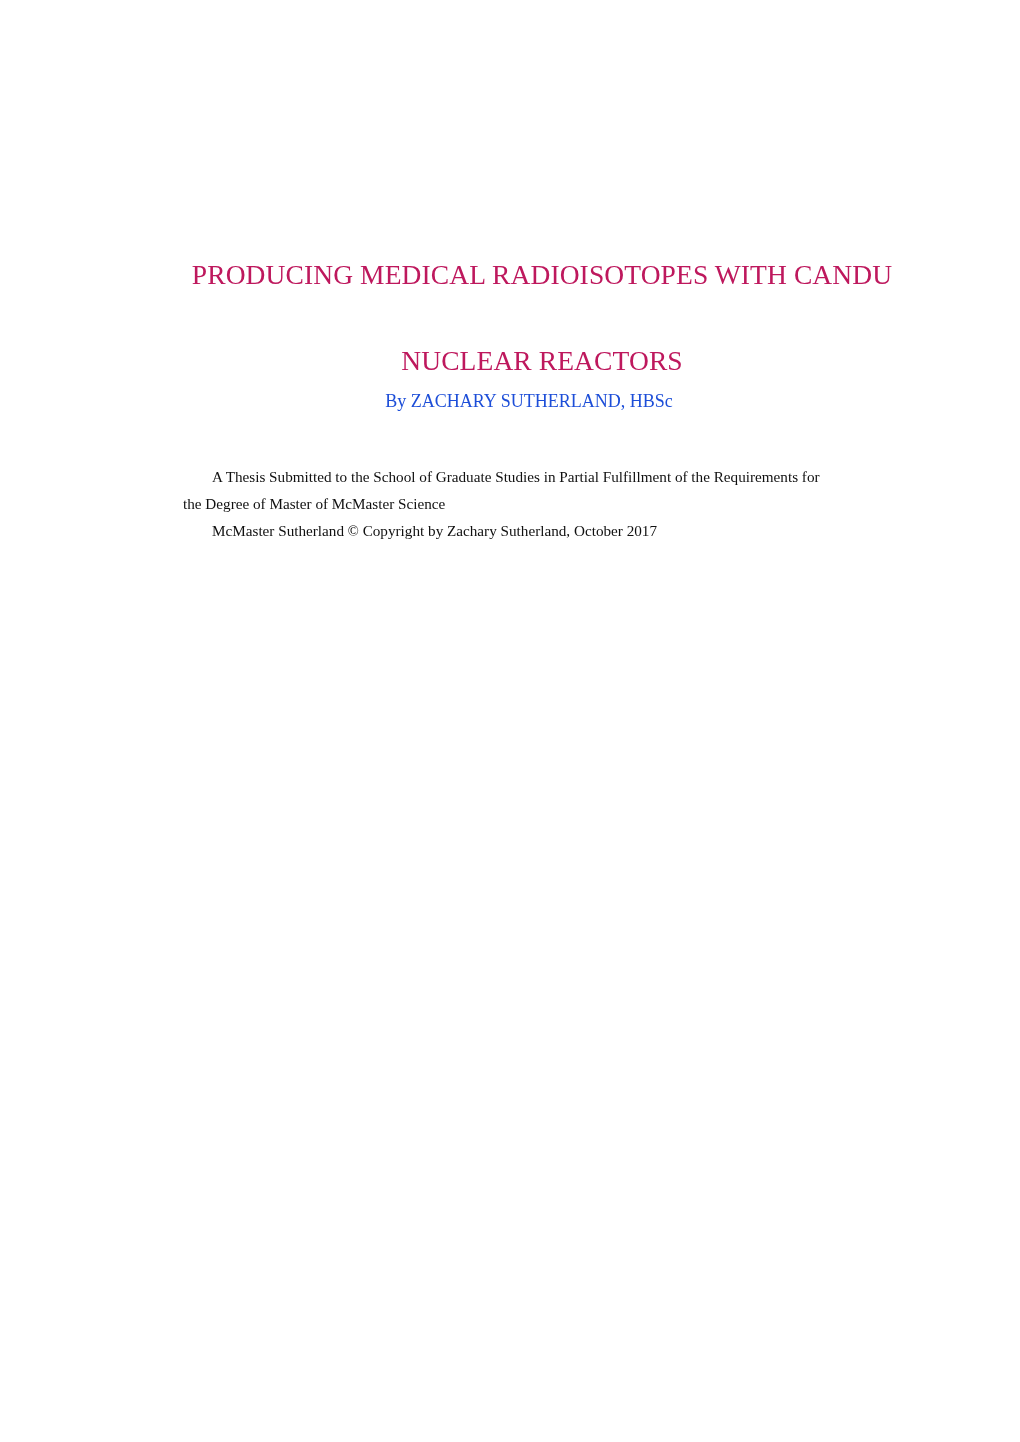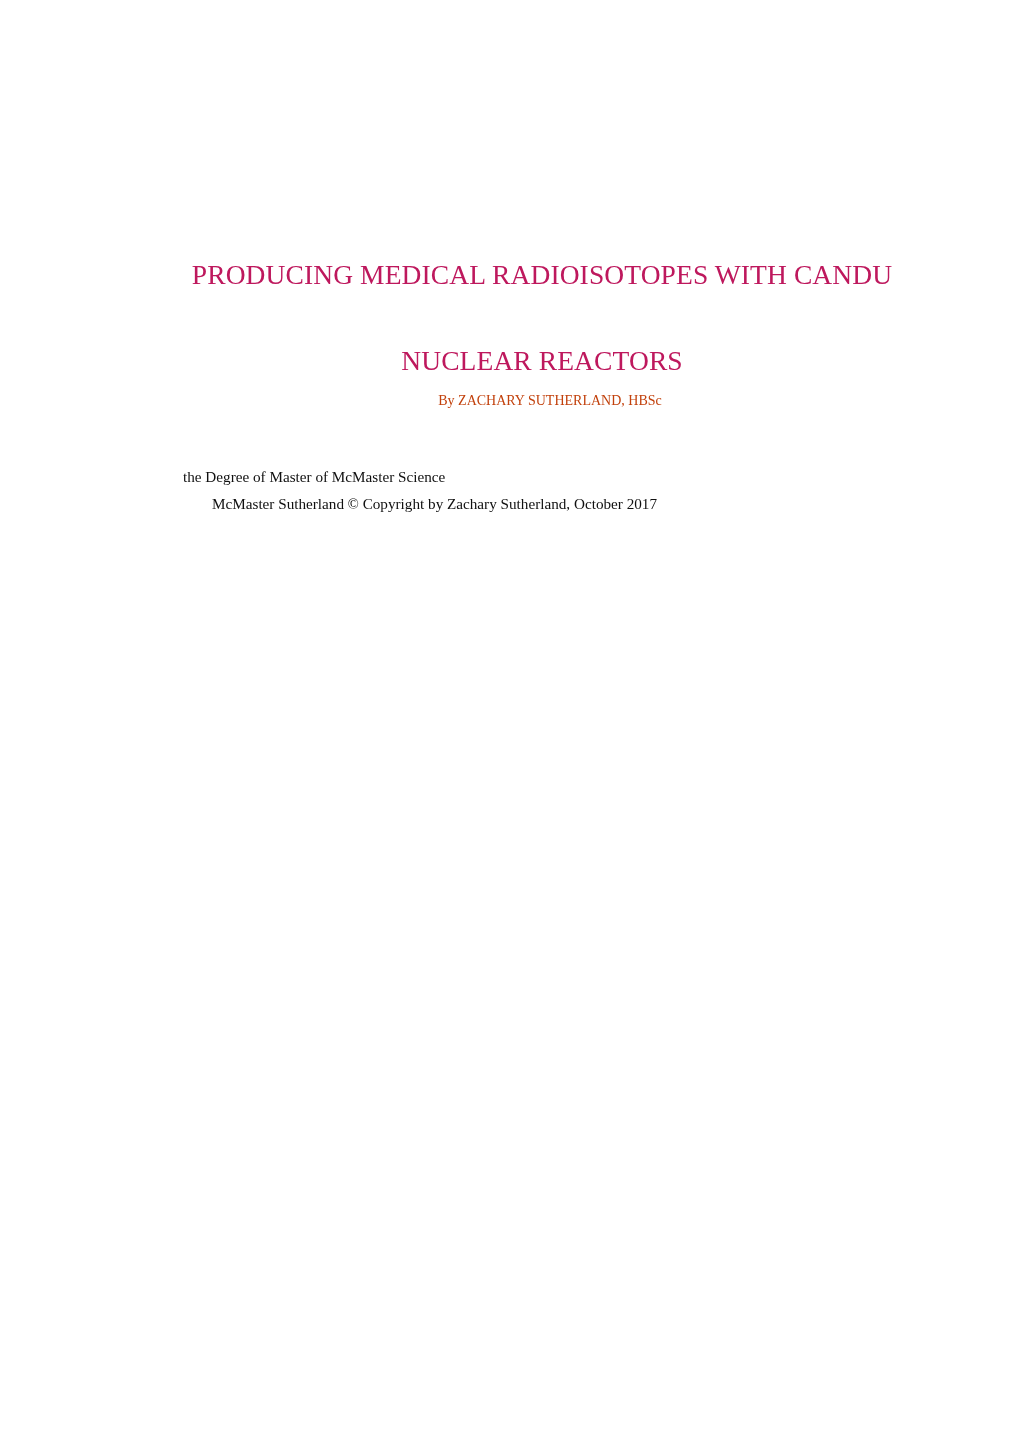--- a/index.html
+++ b/index.html
@@ -39,29 +39,29 @@
     white-space: nowrap;
     color: #be185d;
   }
   .title-line.line-2 {
     margin-top: 40px;
   }
 
   
   .author-line {
     position: absolute;
-    left: 186px;
+    left: 165px;
     top: 388px;
     width: 728px;
     text-align: center;
-    font-size: 14px;
+    font-size: 18px;
     font-weight: 400;
     line-height: 26px;
     white-space: nowrap;
-    color: #c2410c;
+    color: #1d4ed8;
   }
 
   
   .statement-block {
     position: absolute;
     left: 183px;
     top: 463px;
     width: 722px;
   }
   .statement-line {
@@ -87,19 +87,20 @@
 <div class="page">
 
   <div class="title-block">
     <div class="title-line line-1">PRODUCING MEDICAL RADIOISOTOPES WITH CANDU</div>
     <div class="title-line line-2">NUCLEAR REACTORS</div>
   </div>
 
   <div class="author-line">By ZACHARY SUTHERLAND, HBSc</div>
 
   <div class="statement-block">
+    <div class="statement-line indented">A Thesis Submitted to the School of Graduate Studies in Partial Fulfillment of the Requirements for</div>
     <div class="statement-line">the Degree of Master of McMaster Science</div>
     <div class="statement-line copyright">
       <span>McMaster Sutherland</span><span>&nbsp;</span><span class="copyright-mark">©</span><span>&nbsp;</span><span>Copyright by Zachary Sutherland, October 2017</span>
     </div>
   </div>
 
 </div>
 
 </body></html>

